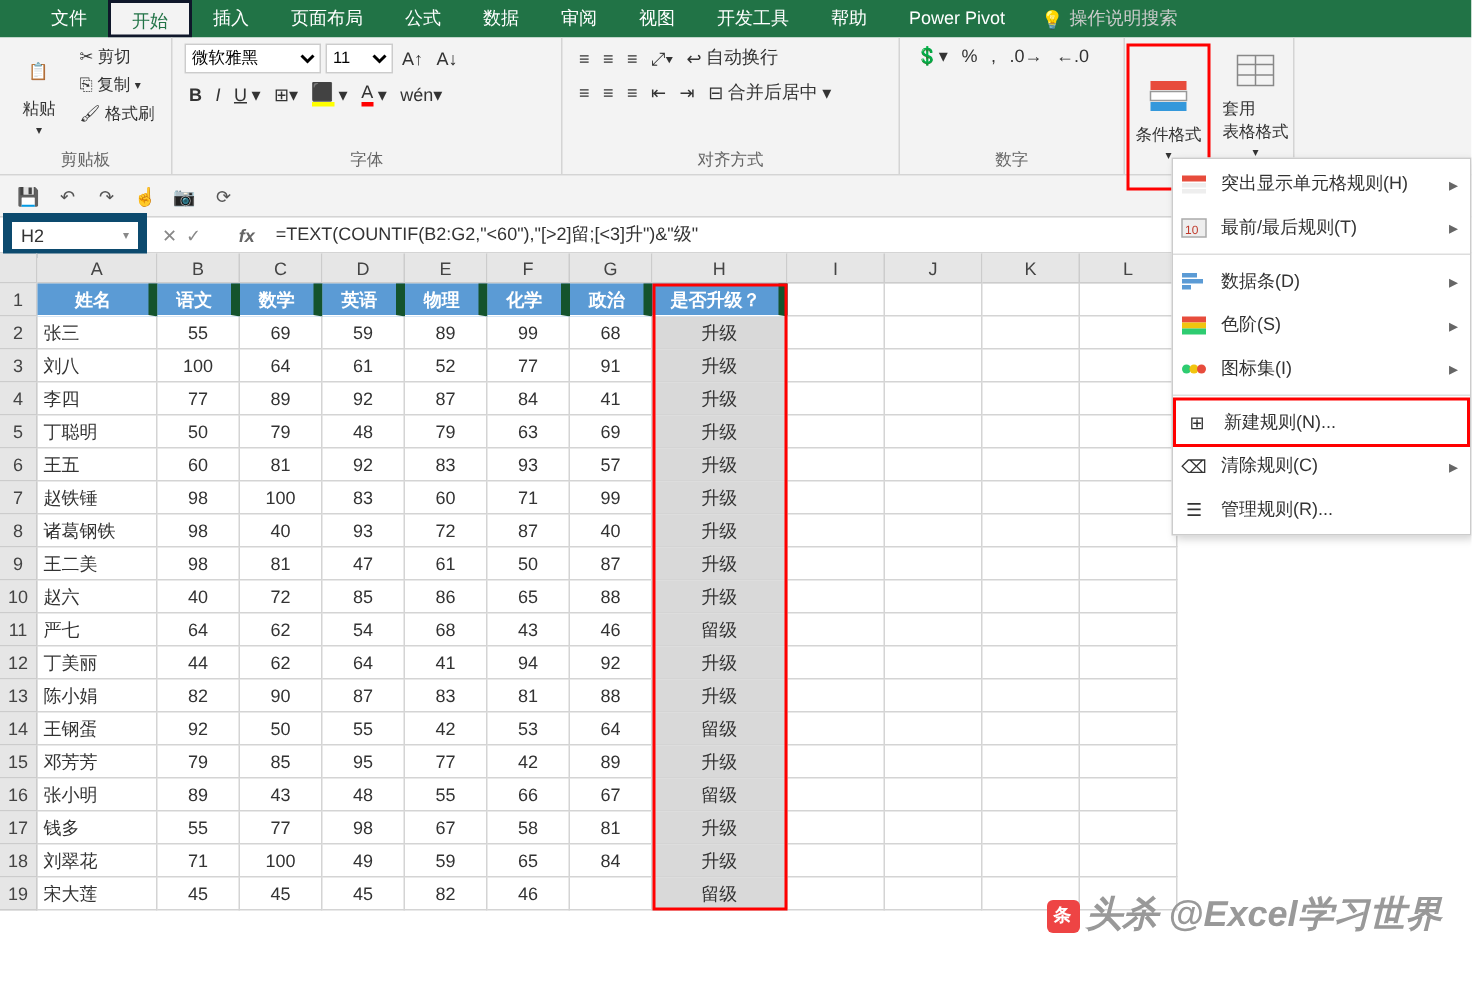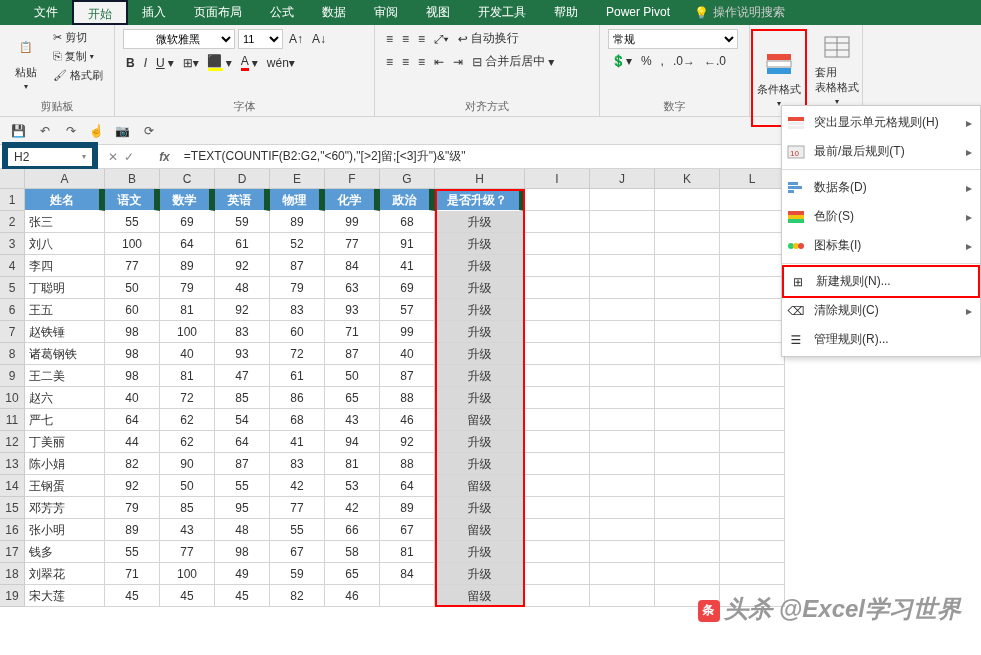--- a/index.html
+++ b/index.html
@@ -112,21 +112,21 @@
             <span>格式刷</span>
           </div>
       </div>
     </div>
     <div class="label">剪贴板</div>
   </div>
 
   <div class="rgroup" style="width:260px;">
     <div class="body" style="flex-direction:column; gap:4px;">
       <div class="btn-row">
-        <select class="combo" style="width:112px;padding-left:28px;"><option>微软雅黑</option></select>
+        <select class="combo" style="width:91px;"><option>微软雅黑</option></select>
         <select class="combo" style="width:45px;"><option>11</option></select>
         <span class="small-btn">A↑</span>
         <span class="small-btn">A↓</span>
       </div>
       <div class="btn-row">
         <span class="small-btn">
             <b>B</b>
           </span>
         <span class="small-btn">
             <i>I</i>
@@ -160,21 +160,20 @@
         <span class="small-btn">⇤</span>
         <span class="small-btn">⇥</span>
         <span class="small-btn"><span>⊟</span><span>合并后居中</span>▾</span>
       </div>
     </div>
     <div class="label">对齐方式</div>
   </div>
 
   <div class="rgroup" style="width:150px;">
     <div class="body" style="flex-direction:column; gap:4px;">
-      <select class="combo" style="width:130px;"><option>常规</option></select>
       <div class="btn-row">
         <span class="small-btn">💲▾</span>
         <span class="small-btn">%</span>
         <span class="small-btn">,</span>
         <span class="small-btn">.0→</span>
         <span class="small-btn">←.0</span>
       </div>
     </div>
     <div class="label">数字</div>
   </div>

